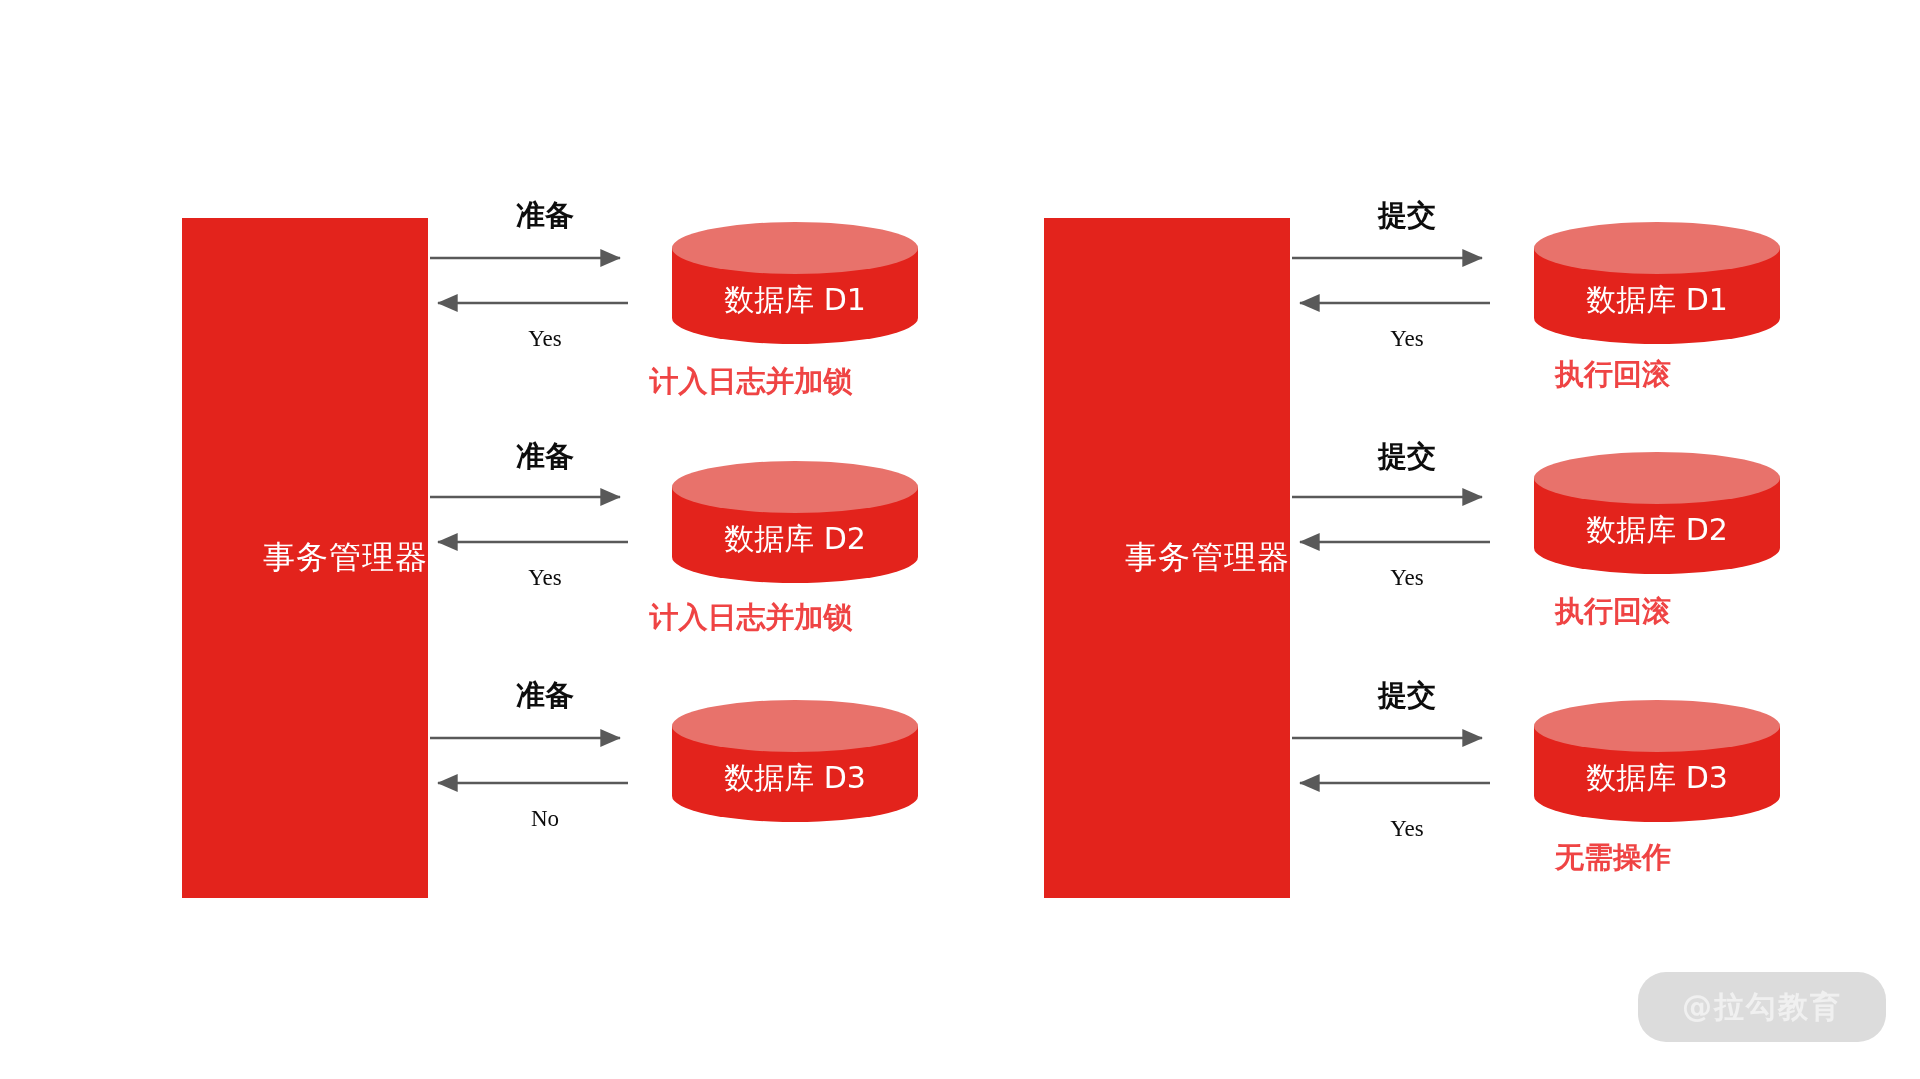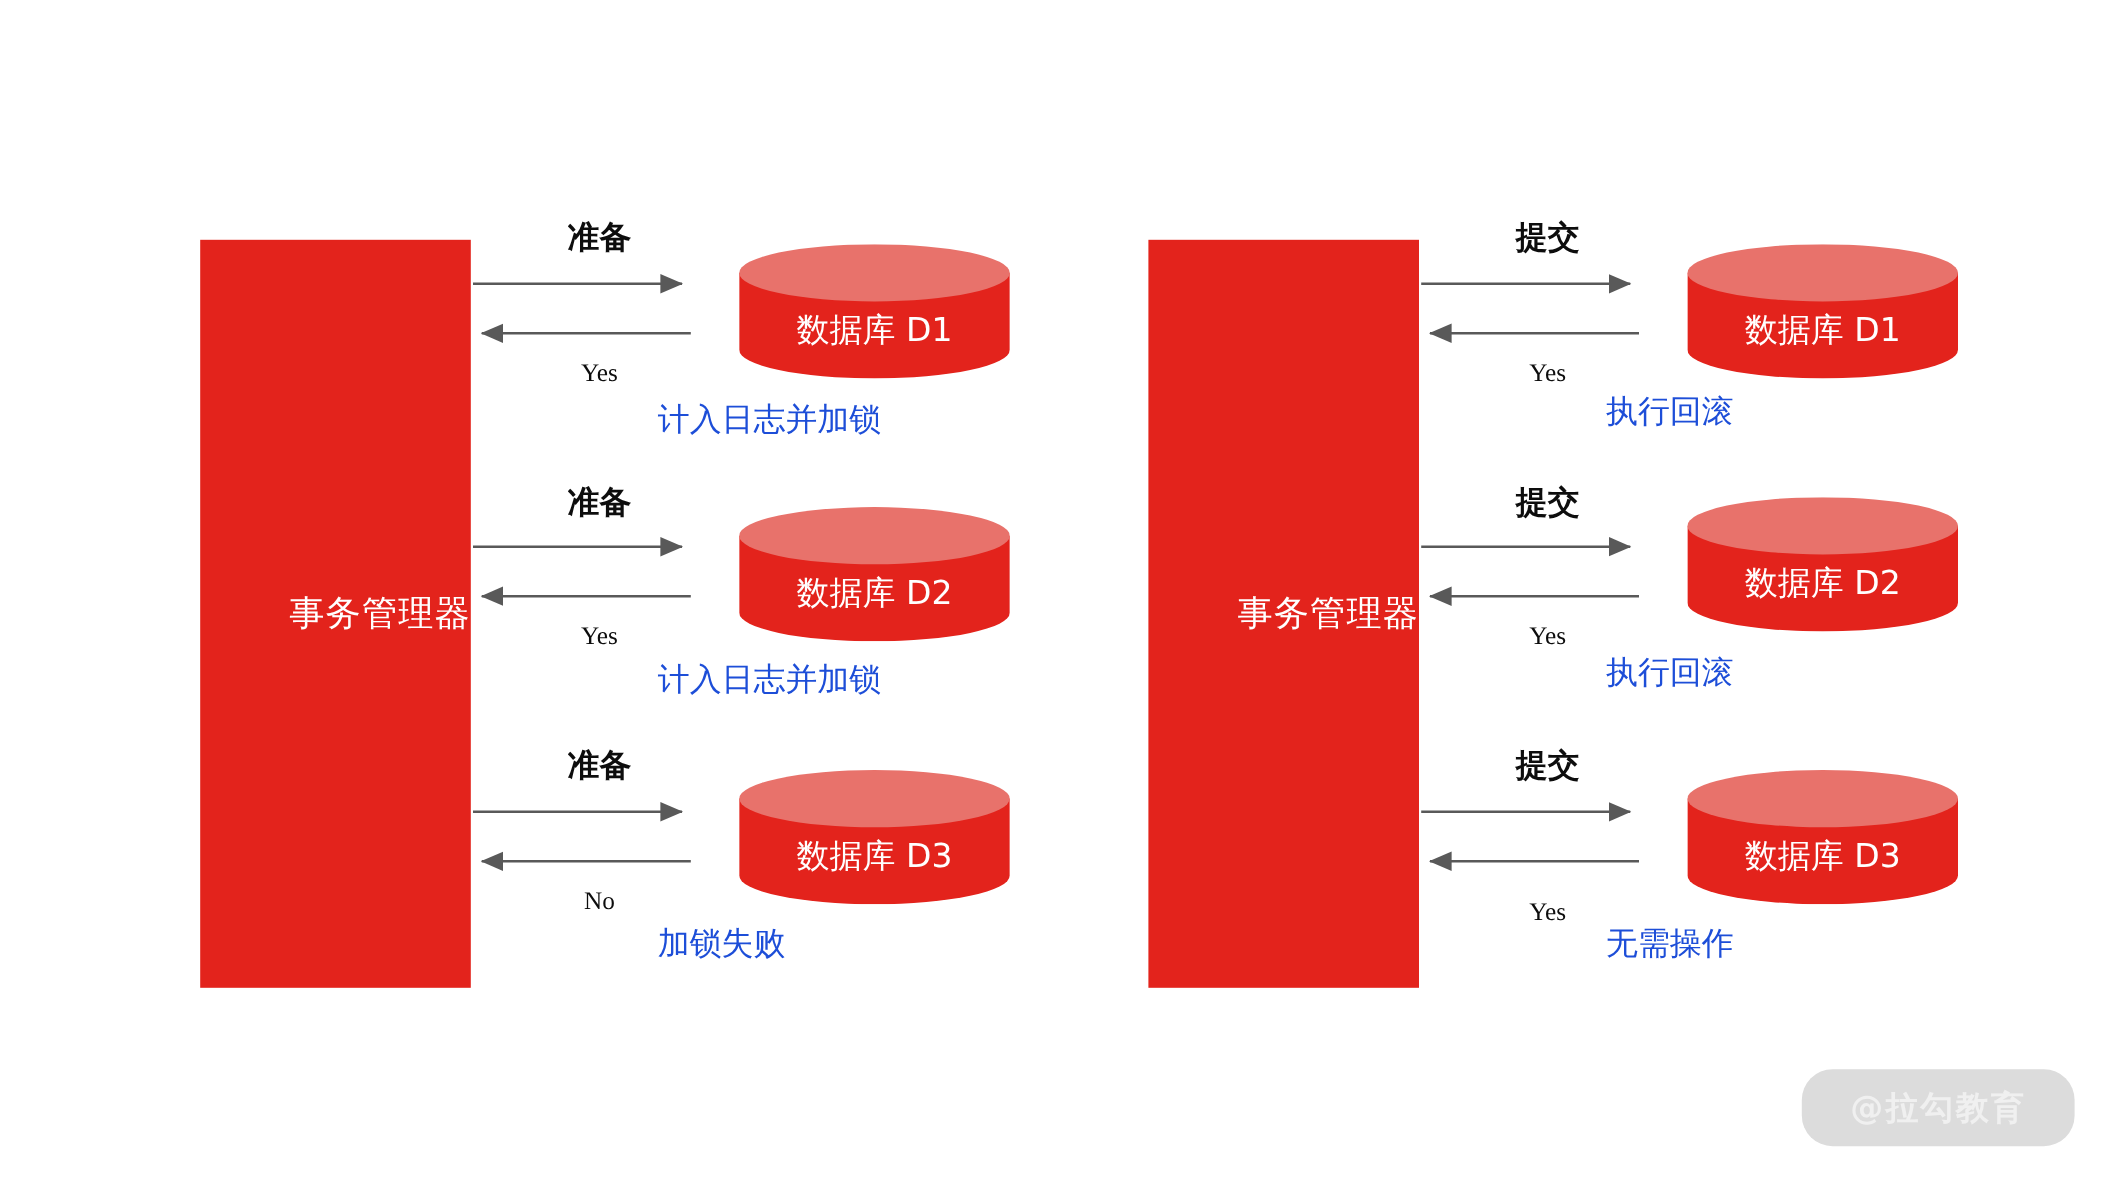--- a/index.html
+++ b/index.html
@@ -57,23 +57,24 @@
     font-size: 30px;
     font-weight: 500;
     white-space: nowrap;
     font-family: "DejaVu Sans", "Liberation Sans", sans-serif;
     pointer-events: none;
   }
 
   
   .caption {
     position: absolute;
-    color: #1d4ed8;
+    text-align: center;
+    color: #ef4444;
     font-size: 29px;
-    font-weight: 400;
+    font-weight: 700;
     white-space: nowrap;
     font-family: "DejaVu Sans", "Liberation Sans", sans-serif;
   }
 
   
   .arrow-label {
     position: absolute;
     text-align: center;
     color: #0d0d0d;
     white-space: nowrap;
@@ -167,21 +168,20 @@
   <div class="arrow-label cn" style="left:455px; top:437px; width:180px;">准备</div>
   <div class="arrow-label en" style="left:455px; top:565px; width:180px;">Yes</div>
 
   <div class="cyl" style="left:628px; top:700px; width:246px; height:122px;">
     <svg class="cyl-svg" width="246" height="122" viewBox="0 0 246 122">
       <path d="M0,26 L0,96 A123,26 0 0 0 246,96 L246,26 Z" fill="#E3231C"></path>
       <ellipse cx="123" cy="26" rx="123" ry="26" fill="#E8726B"></ellipse>
     </svg>
     <span class="cyl-label" style="top:58px;">数据库 D3</span>
   </div>
-  <div class="caption" style="left:598px; top:838px; width:306px;">加锁失败</div>
   <div class="arrow-label cn" style="left:455px; top:676px; width:180px;">准备</div>
   <div class="arrow-label en" style="left:455px; top:806px; width:180px;">No</div>
 
   <div class="tm-box" style="left:1044px; top:218px; width:246px; height:680px;">
     <span class="tm-label">事务管理器</span>
   </div>
 
   <div class="cyl" style="left:1490px; top:222px; width:246px; height:122px;">
     <svg class="cyl-svg" width="246" height="122" viewBox="0 0 246 122">
       <path d="M0,26 L0,96 A123,26 0 0 0 246,96 L246,26 Z" fill="#E3231C"></path>

